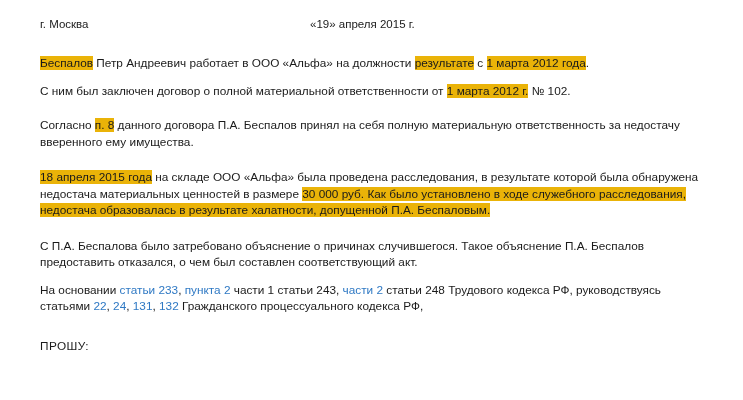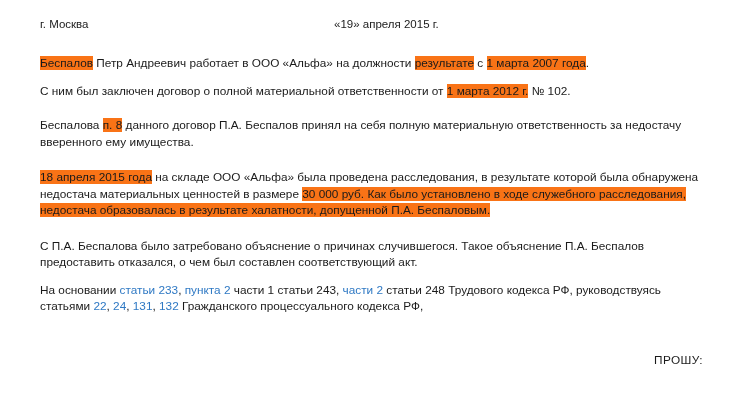--- a/index.html
+++ b/index.html
@@ -28,79 +28,78 @@
     font-size: 11.5px;
     color: #1a1a1a;
     margin-top: 4px;
   }
   .header-city {
     width: 270px;
     flex: 0 0 270px;
   }
   .header-date {
     flex: 1 1 auto;
-    margin-left: 24px;
   }
   .body-block {
     margin-top: 25px;
   }
   p.para {
     margin: 0 0 11px 0;
     font-size: 11.8px;
     line-height: 16.5px;
     color: #1a1a1a;
     text-align: left;
   }
   p.para.tight {
     margin-bottom: 18px;
   }
   .hl {
-    background: #f97316;
+    background: #eab308;
   }
   .lnk {
     color: #2f79c4;
   }
   .spacer-1 {
     height: 8px;
   }
   .grounds {
     margin-top: 20px;
     font-size: 11.8px;
     line-height: 16.5px;
   }
   .request {
-    margin-top: 38px;
-    text-align: right;
+    margin-top: 24px;
+    text-align: left;
     font-size: 11.8px;
     letter-spacing: 0.4px;
     color: #1a1a1a;
   }
 </style>
 </head>
 <body>
 
 <div class="page">
 
   <div class="header-row">
     <div class="header-city">г. Москва</div>
     <div class="header-date">«19» апреля 2015 г.</div>
   </div>
 
   <div class="body-block">
 
     <p class="para">
-      <span class="hl">Беспалов</span><span> Петр Андреевич работает в ООО «Альфа» на должности </span><span class="hl">результате</span><span> с </span><span class="hl">1 марта 2007 года</span><span>.</span>
+      <span class="hl">Беспалов</span><span> Петр Андреевич работает в ООО «Альфа» на должности </span><span class="hl">результате</span><span> с </span><span class="hl">1 марта 2012 года</span><span>.</span>
     </p>
 
     <p class="para tight">
       <span>С ним был заключен договор о полной материальной ответственности от </span><span class="hl">1 марта 2012 г.</span><span> № 102.</span>
     </p>
 
     <p class="para">
-      <span>Беспалова </span><span class="hl">п. 8</span><span> данного договор П.А. Беспалов принял на себя полную материальную ответственность за недостачу вверенного ему имущества.</span>
+      <span>Согласно </span><span class="hl">п. 8</span><span> данного договора П.А. Беспалов принял на себя полную материальную ответственность за недостачу вверенного ему имущества.</span>
     </p>
 
     <div class="spacer-1"></div>
 
     <p class="para">
       <span class="hl">18 апреля 2015 года</span><span> на складе ООО «Альфа» была проведена расследования, в результате которой была обнаружена недостача материальных ценностей в размере </span><span class="hl">30 000 руб.</span><span class="hl"> Как было установлено в ходе служебного расследования, недостача образовалась в результате халатности, допущенной П.А. Беспаловым.</span>
     </p>
 
     <div class="spacer-1"></div>
 

